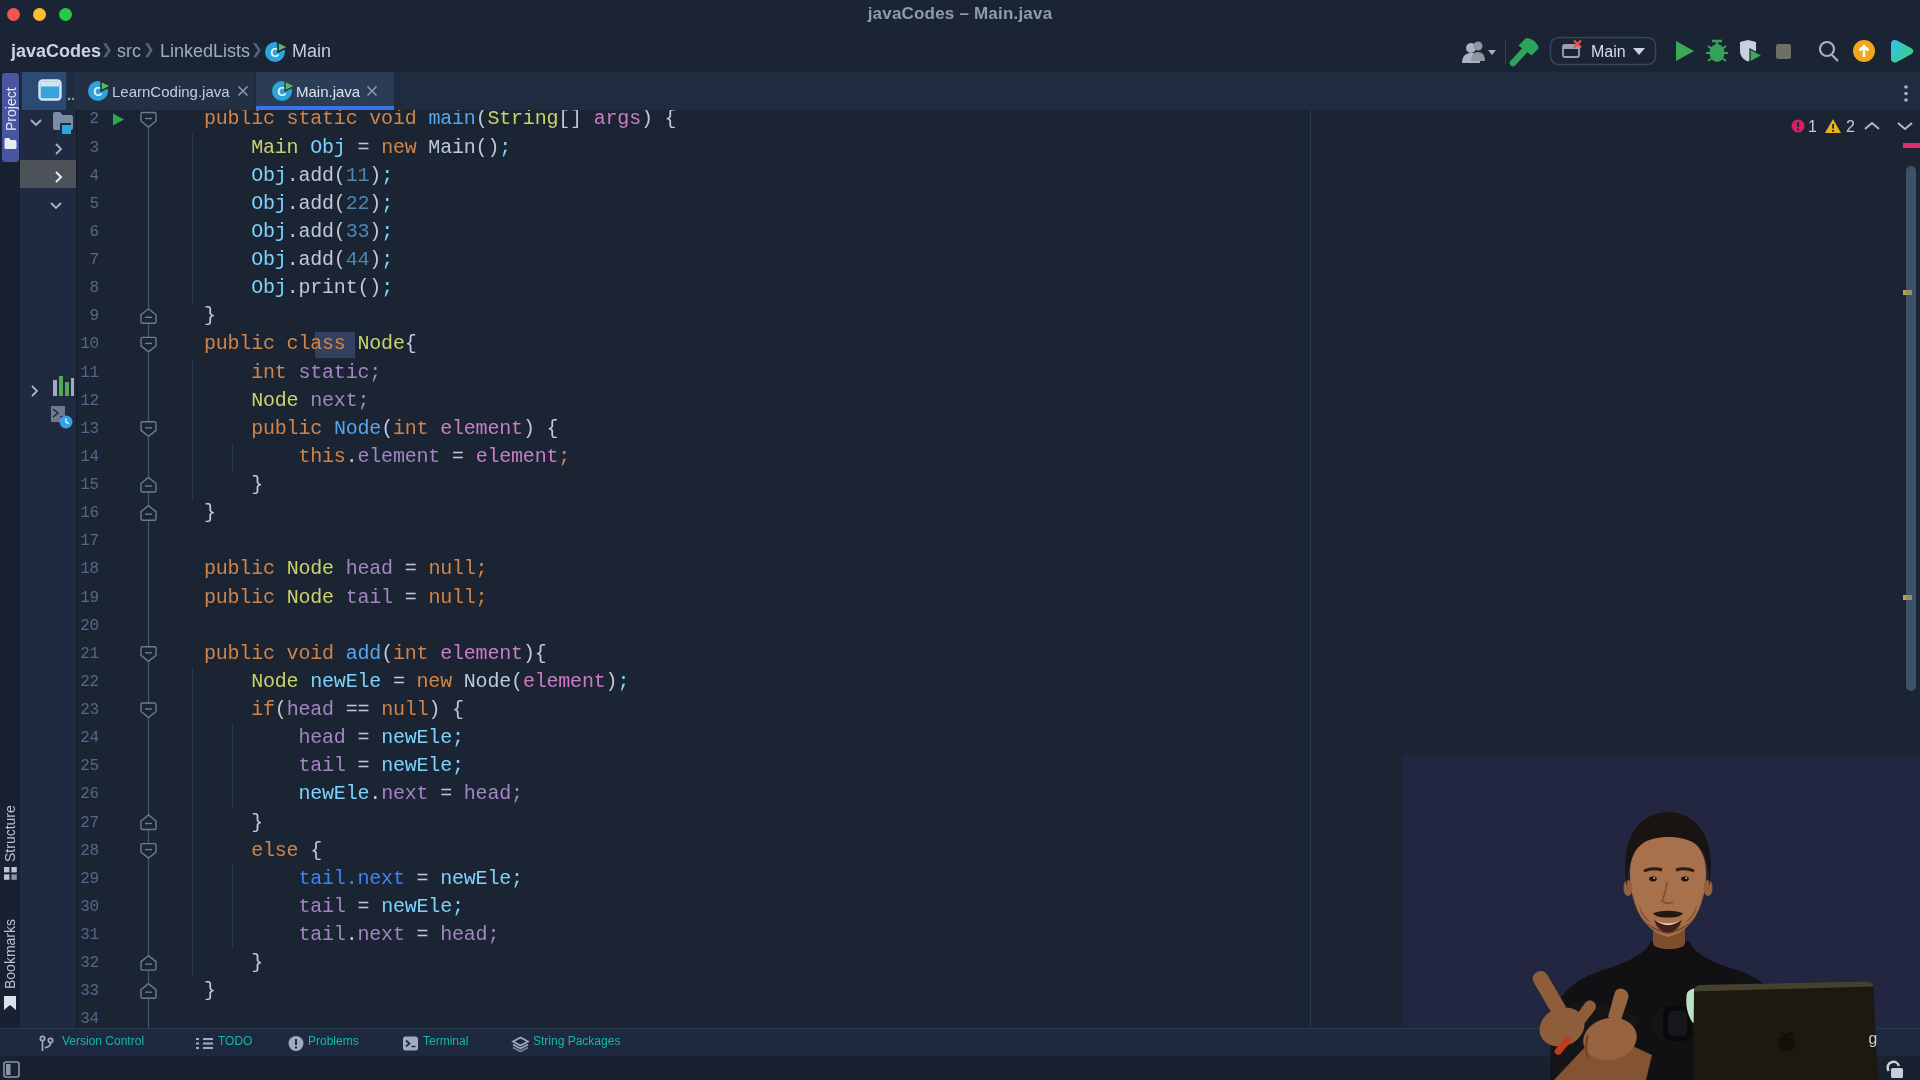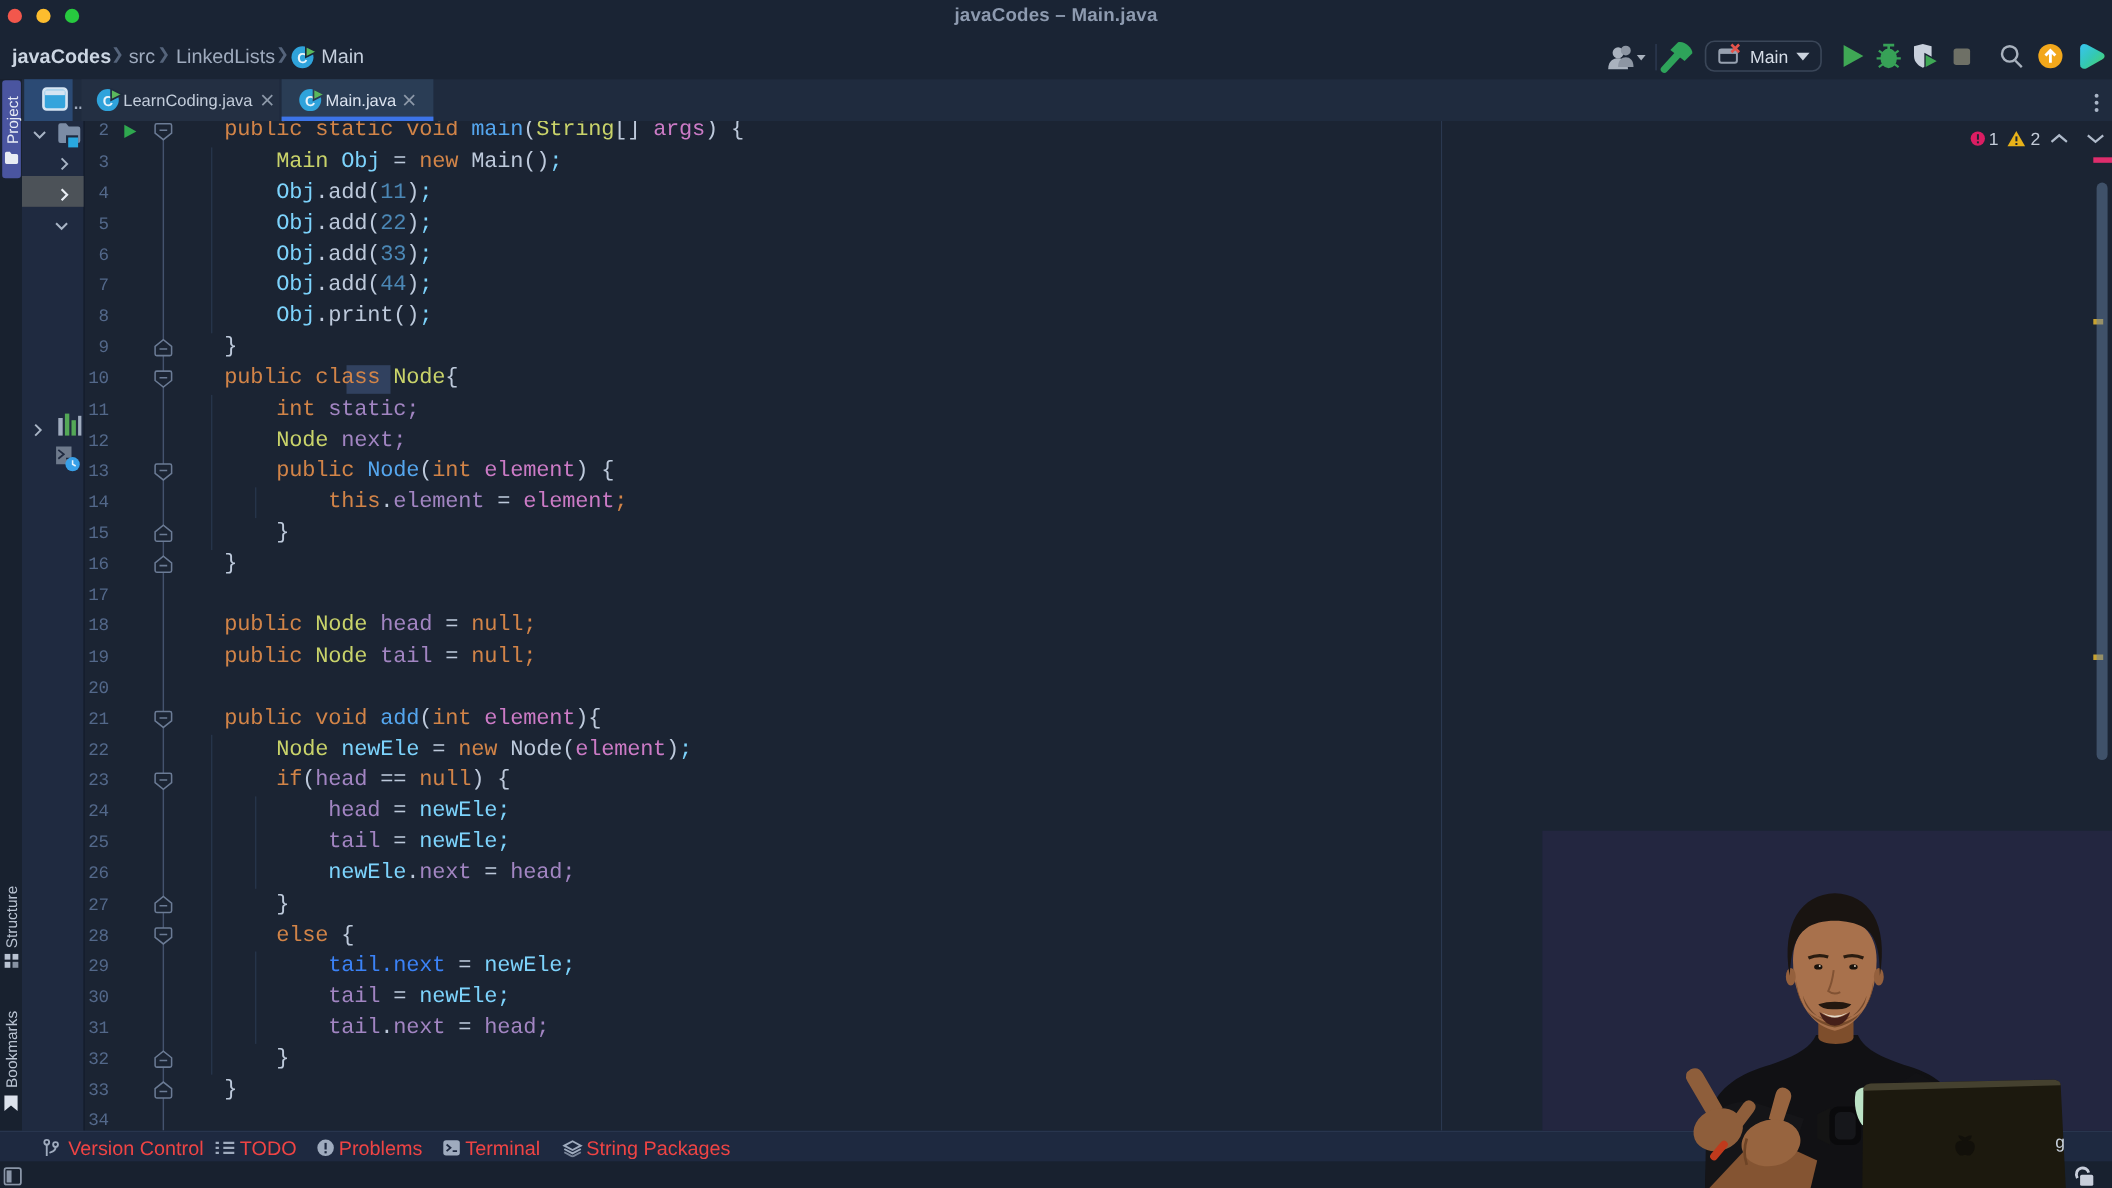--- a/index.html
+++ b/index.html
@@ -32,21 +32,21 @@
   #code { position:absolute; left:79.7px; top:-4.6px;
           font-family:Liberation Mono, monospace; font-size:20px; letter-spacing:-0.19px;
           line-height:28.12px; color:#BDC9DB; white-space:pre; }
   .k { color:#D28448; } .m { color:#55A6EE; } .t { color:#C9D36A; }
   .v { color:#7dd3fc; } .n { color:#4B87B5; } .p { color:#CC7BC6; }
   .f { color:#A285C2; } .c { color:#3b82f6; }
   .iguide { position:absolute; width:1px; background:#2A3850; }
   
   #statusbar { left:0; top:1028px; width:1920px; height:28px; background:#1E2940;
                border-top:1px solid #2A3750; z-index:10; }
-  .sitem { position:absolute; top:5px; color:#ef4444; font-size:18px; }
+  .sitem { position:absolute; top:5px; color:#14b8a6; font-size:12px; }
   #bottomstrip { left:0; top:1056px; width:1920px; height:24px; background:#18212F; z-index:10; }
 </style>
 </head>
 <body>
 <div id="app">
 
   <div class="abs" id="titlebar"></div>
   <div class="abs light" style="left:7px; background:#F2574C;"></div>
   <div class="abs light" style="left:33px; background:#FDBD2E;"></div>
   <div class="abs light" style="left:59px; background:#27C93F;"></div>

